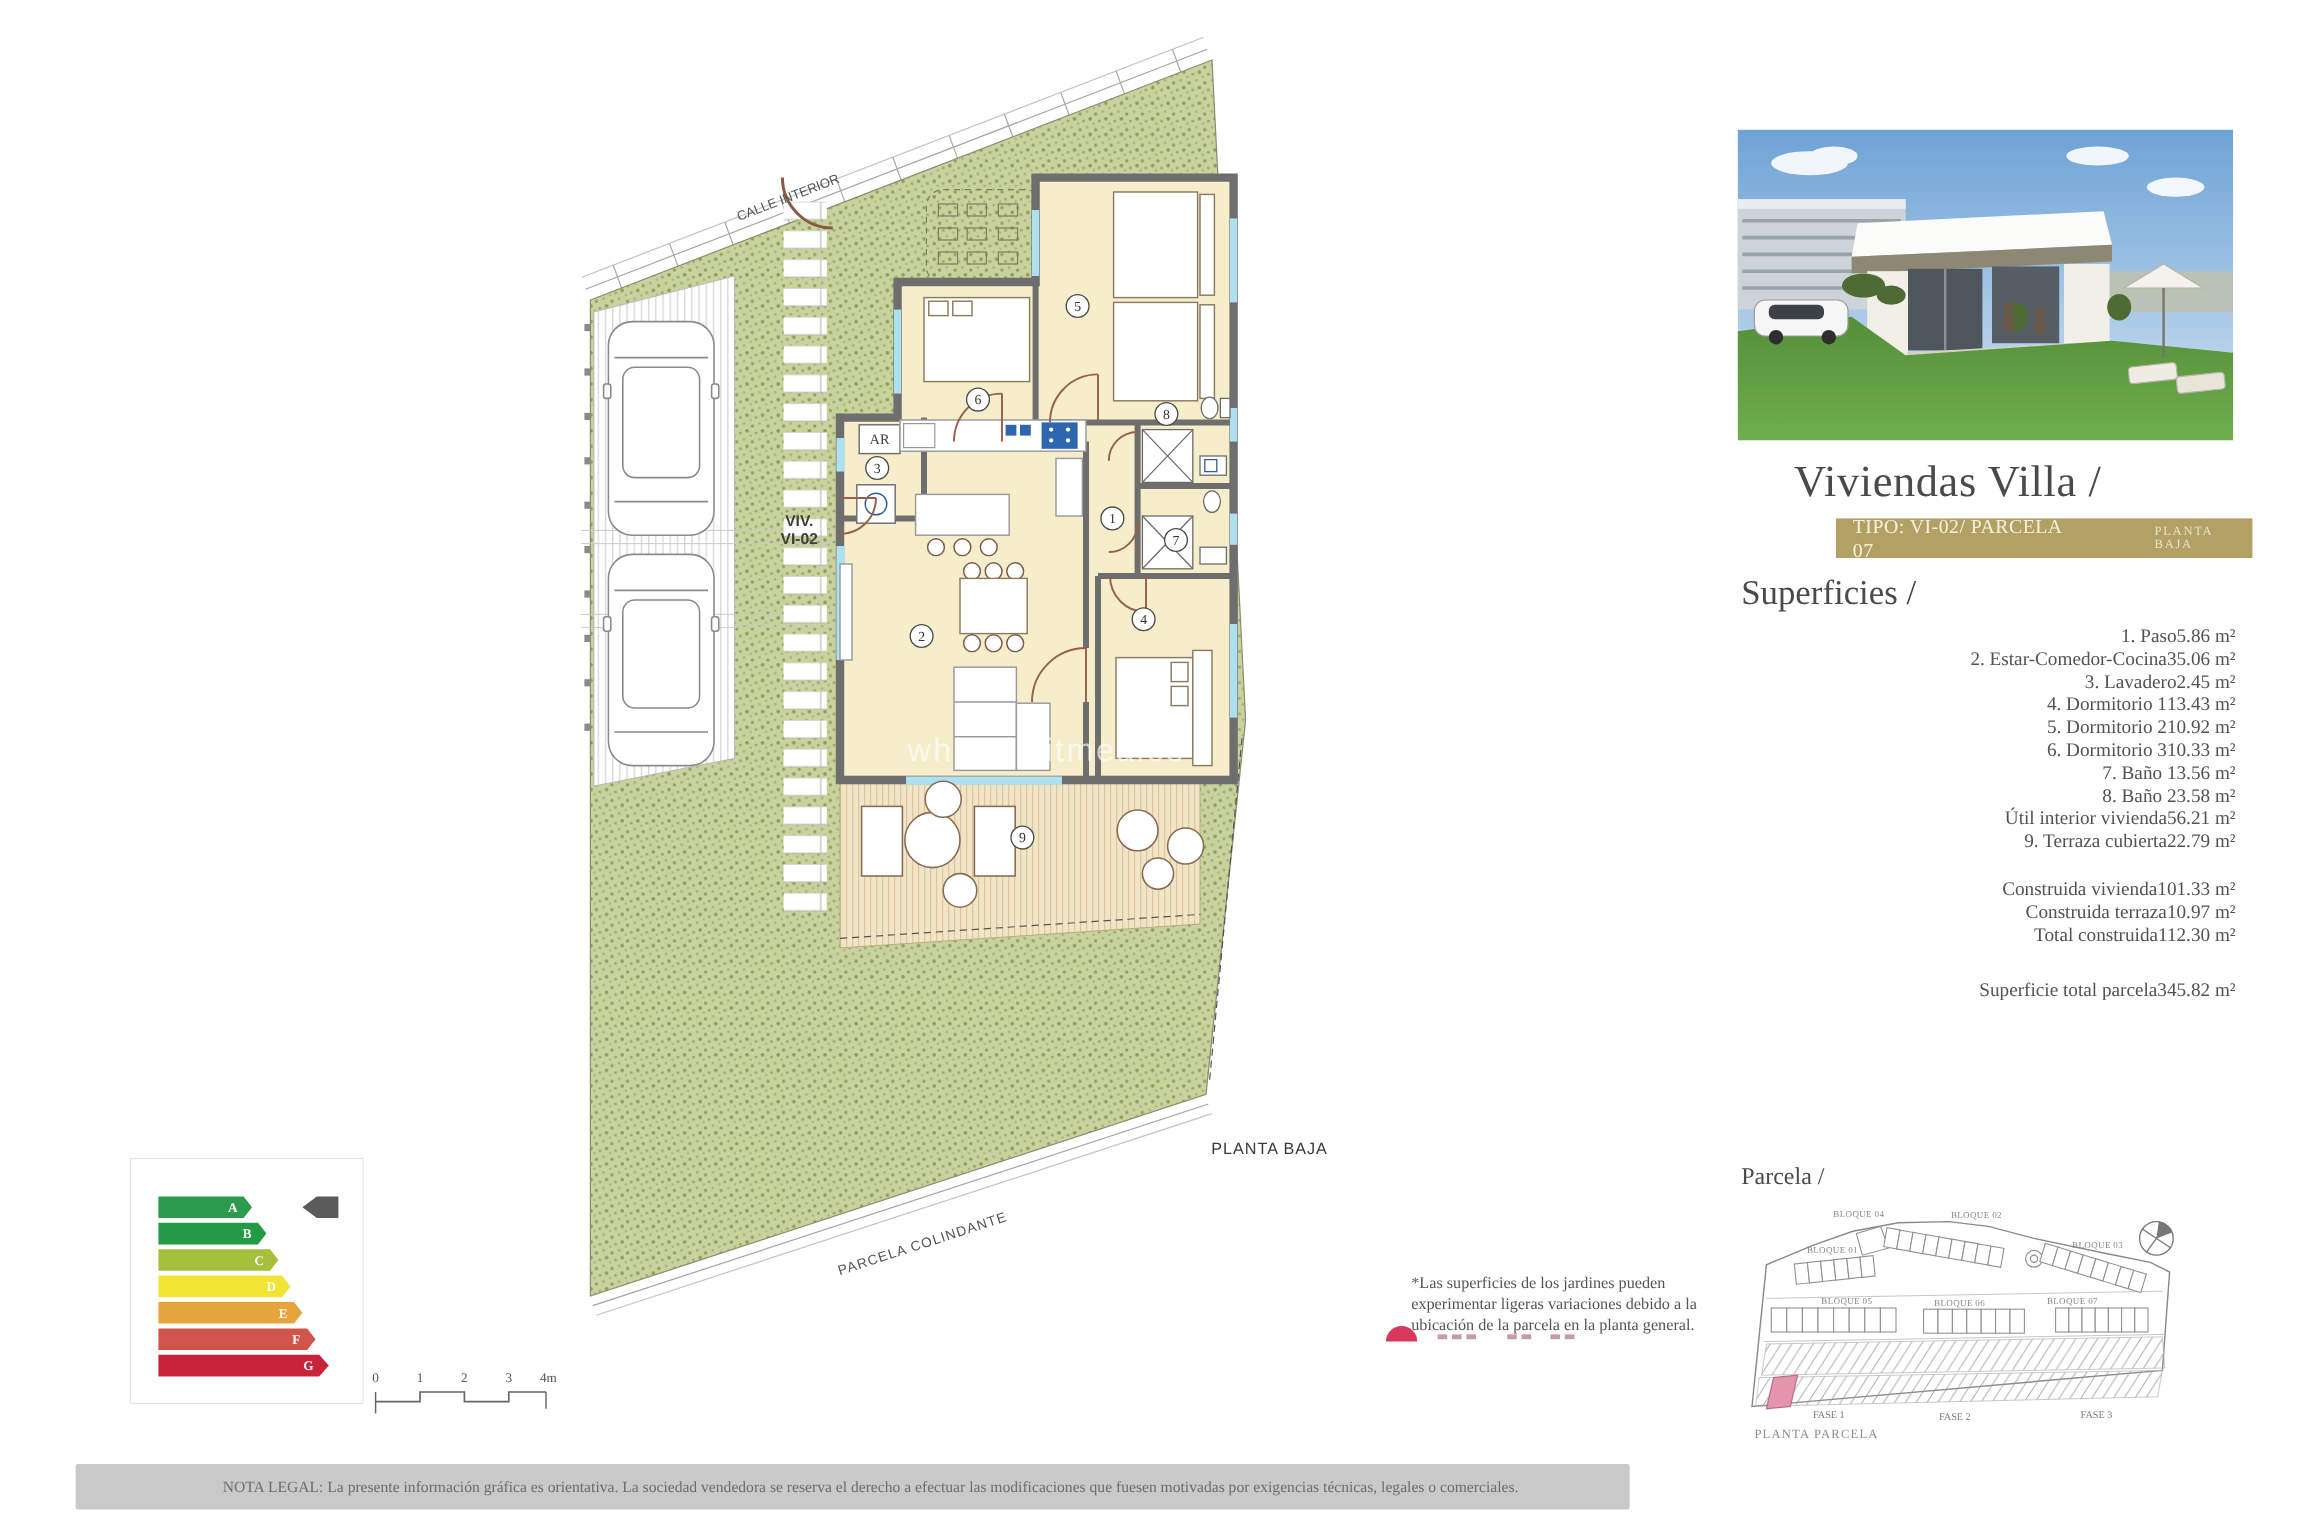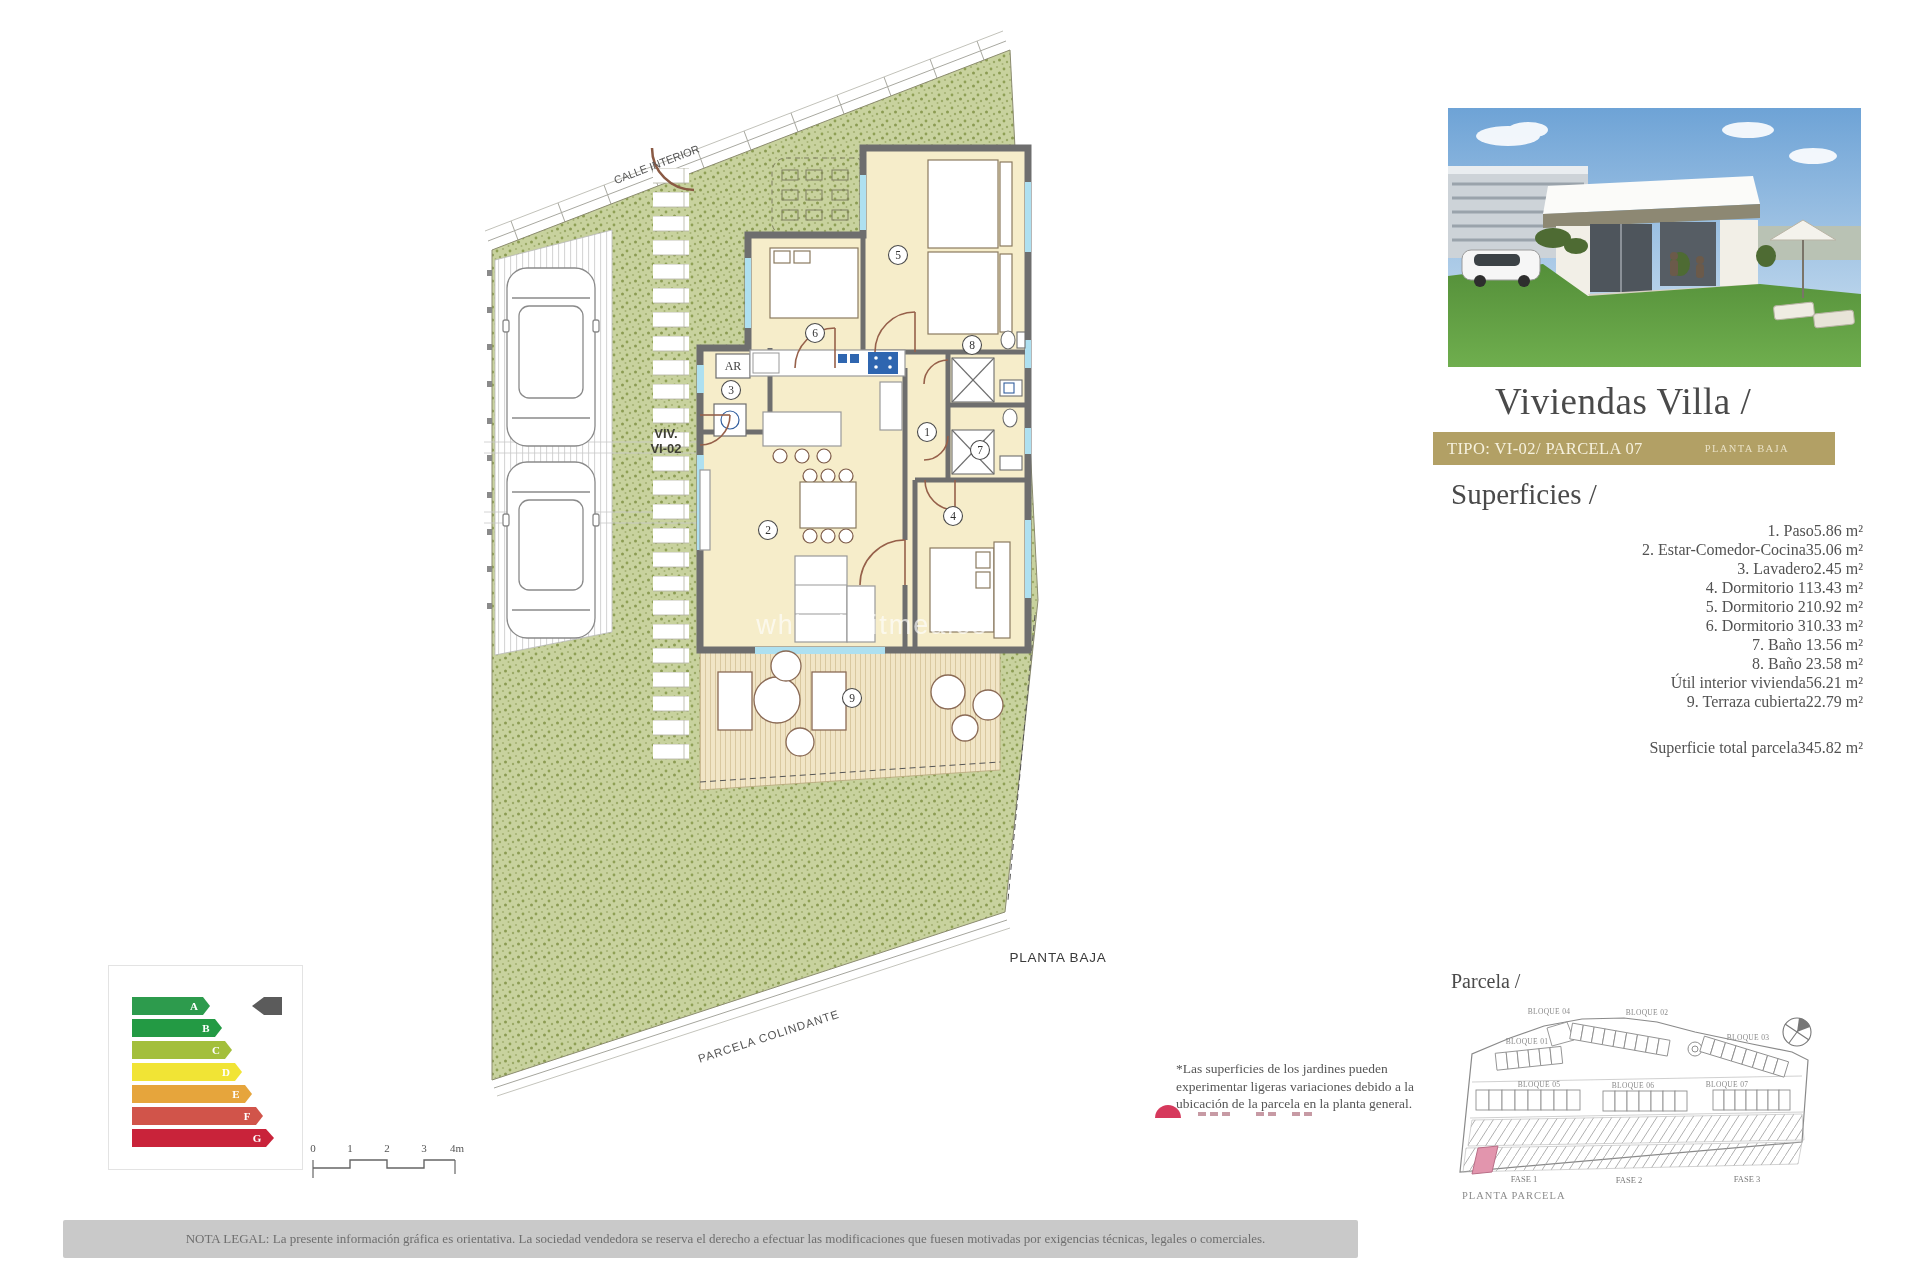--- a/index.html
+++ b/index.html
@@ -2,21 +2,21 @@
 <html><head>
 <meta charset="utf-8">
 <style>
   html,body{margin:0;padding:0;}
   body{width:1920px;height:1280px;background:#ffffff;position:relative;overflow:hidden;
        font-family:"Liberation Serif",serif;color:#4f4f4f;}
   .abs{position:absolute;}
   .sans{font-family:"Liberation Sans",sans-serif;}
   
   .panel-title{left:1451px;top:380px;font-size:37px;color:#4a4a4a;letter-spacing:0.5px;margin-left:44px;}
-  .tipo-bar{left:1433px;top:432px;width:402px;height:33px;background:#b2a065;
+  .tipo-bar{left:1530px;top:432px;width:347px;height:33px;background:#b2a065;
             display:flex;align-items:center;padding:0 0 0 14px;box-sizing:border-box;}
   .tipo-left{font-size:16.5px;color:#f6f1de;letter-spacing:0.4px;}
   .tipo-right{font-size:10.5px;color:#e9e1c6;letter-spacing:1.4px;margin-left:62px;}
   .sup-heading{left:1451px;top:478px;font-size:29px;color:#4a4a4a;}
   .sup-list{left:1451px;top:521px;width:412px;}
   .sup-row{display:flex;justify-content:flex-end;font-size:16px;line-height:19px;color:#525252;}
   .sup-totals{margin-top:21px;}
   .sup-grand{margin-top:27px;}
   .parcela-heading{left:1451px;top:970px;font-size:20px;color:#4a4a4a;}
   .planta-parcela{left:1462px;top:1190px;font-size:10.5px;letter-spacing:1px;color:#8c8c8c;}
@@ -474,20 +474,34 @@
       <span>3.58 m²</span>
     </div>
   <div class="sup-row">
       <span>Útil interior vivienda</span>
       <span>56.21 m²</span>
     </div>
   <div class="sup-row">
       <span>9. Terraza cubierta</span>
       <span>22.79 m²</span>
     </div>
+  <div class="sup-totals">
+    <div class="sup-row">
+        <span>Construida vivienda</span>
+        <span>101.33 m²</span>
+      </div>
+    <div class="sup-row">
+        <span>Construida terraza</span>
+        <span>10.97 m²</span>
+      </div>
+    <div class="sup-row">
+        <span>Total construida</span>
+        <span>112.30 m²</span>
+      </div>
+  </div>
   <div class="sup-grand">
     <div class="sup-row">
         <span>Superficie total parcela</span>
         <span>345.82 m²</span>
       </div>
   </div>
 </div>
 
 <div class="abs parcela-heading">Parcela /</div>
 

